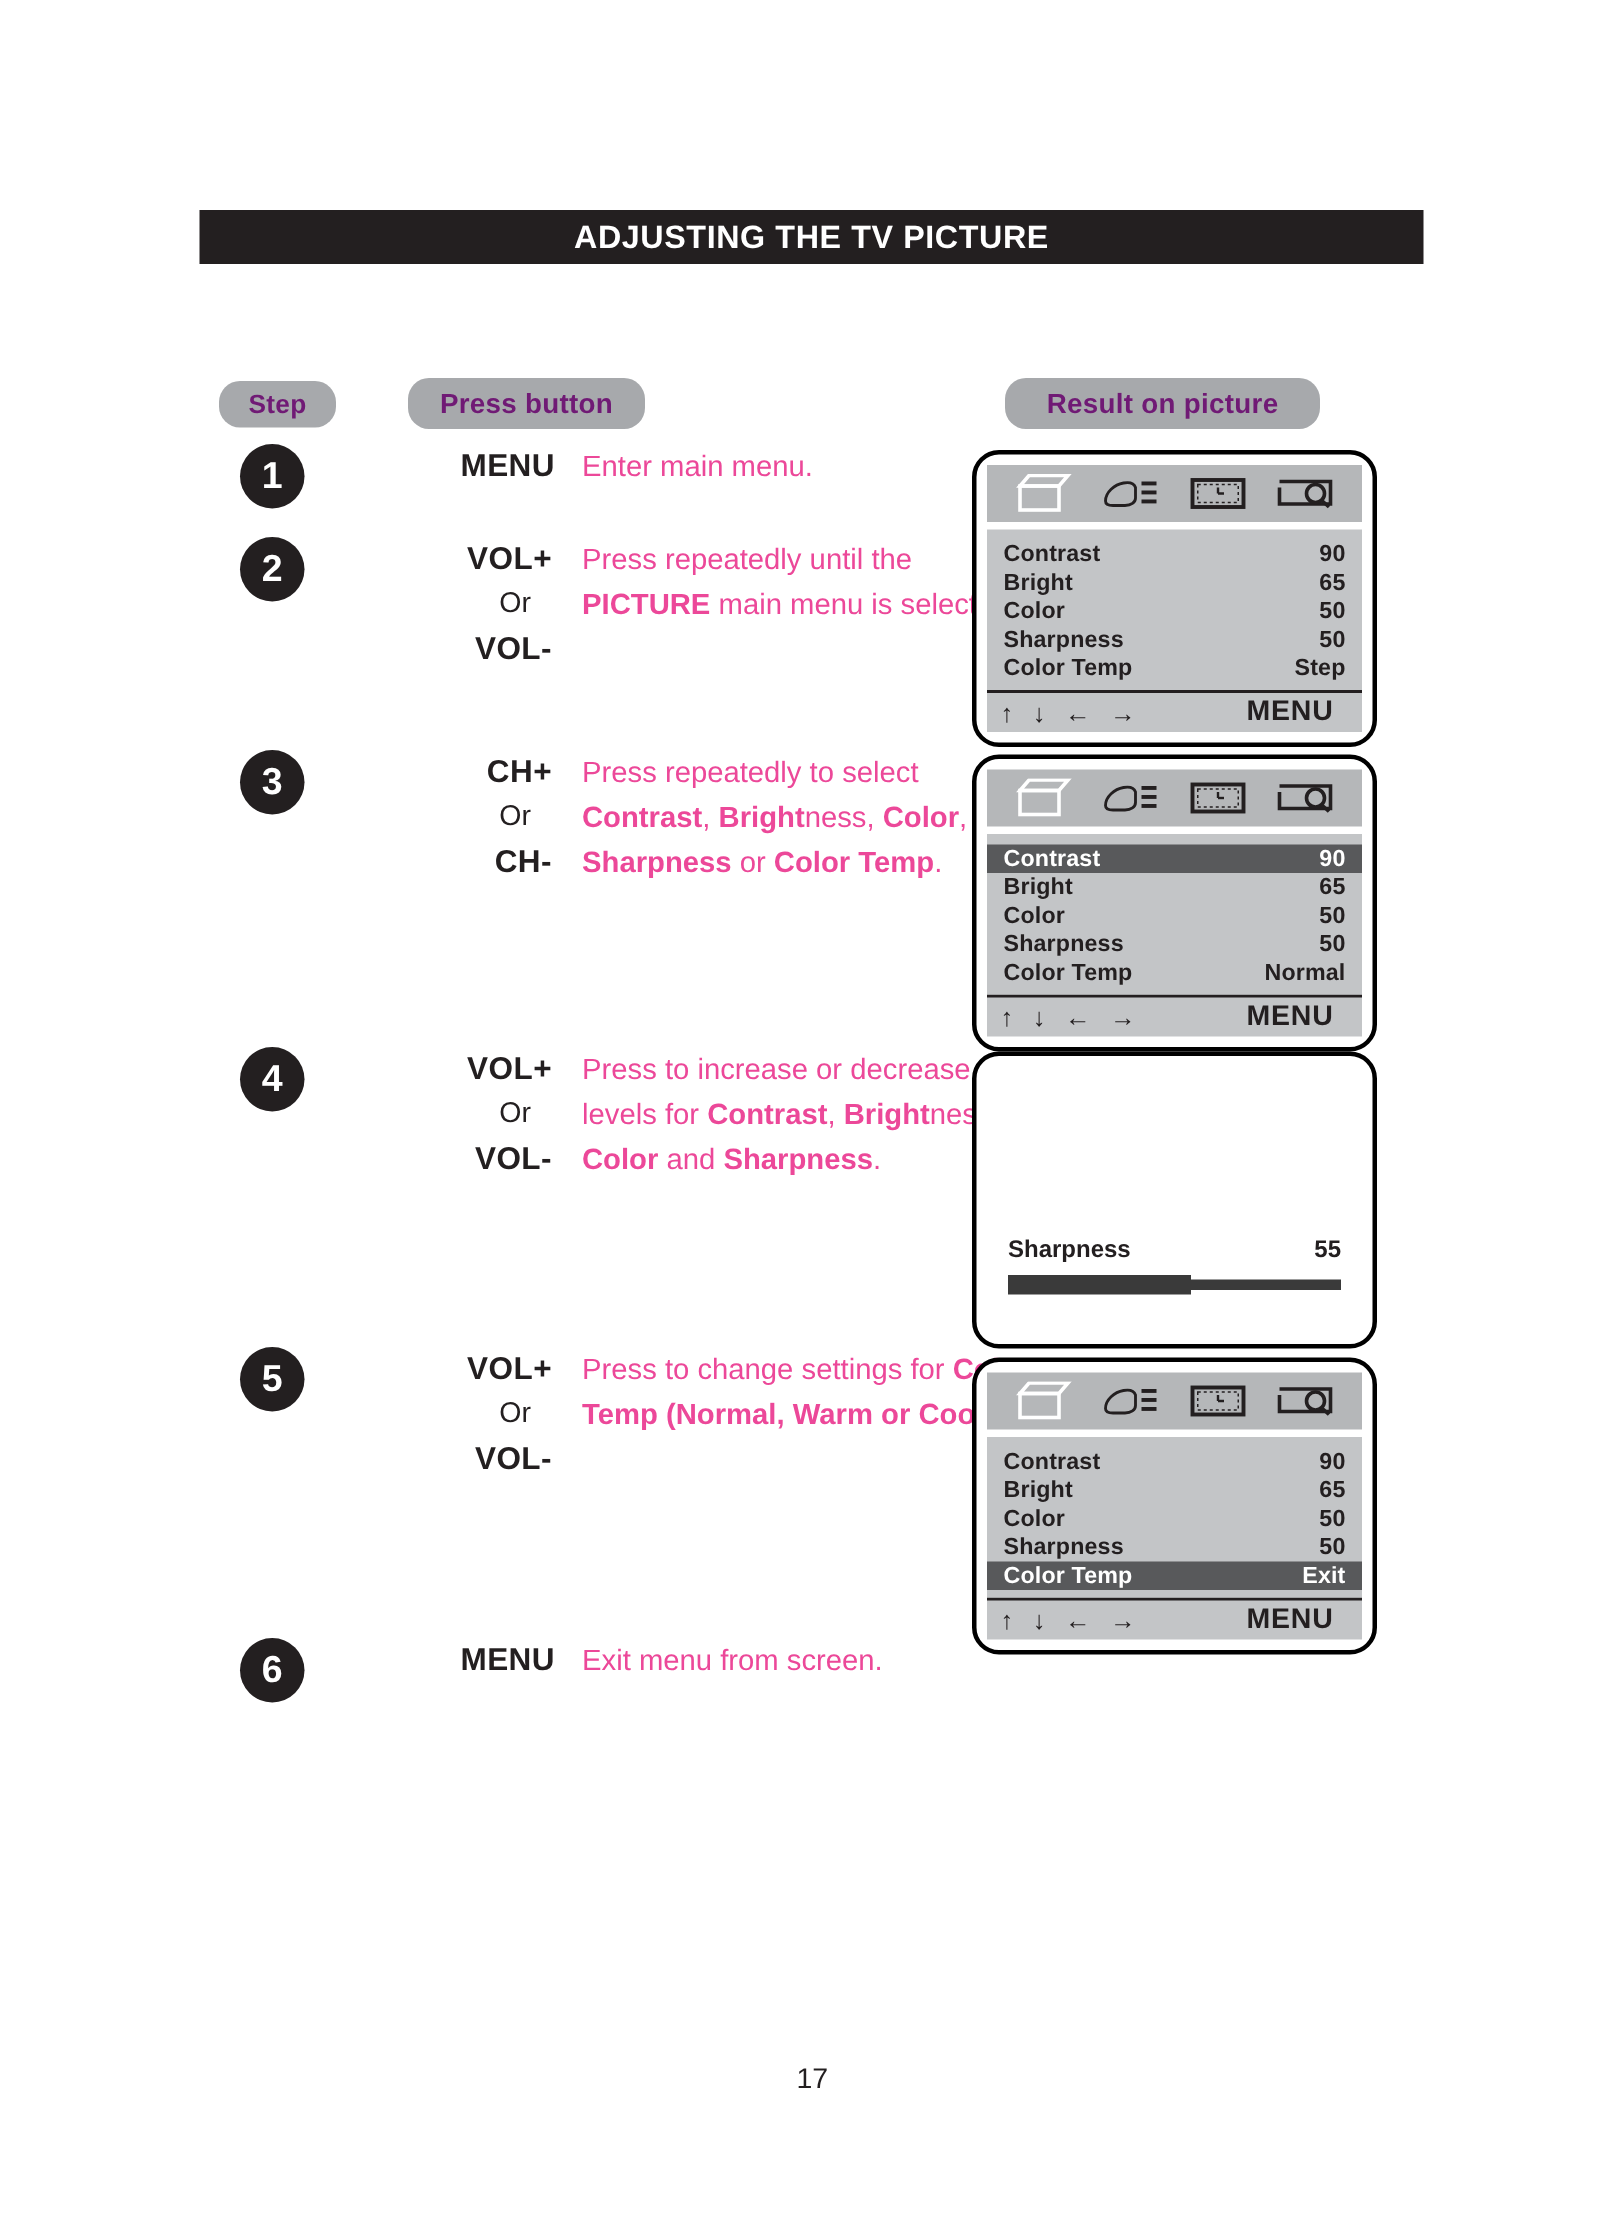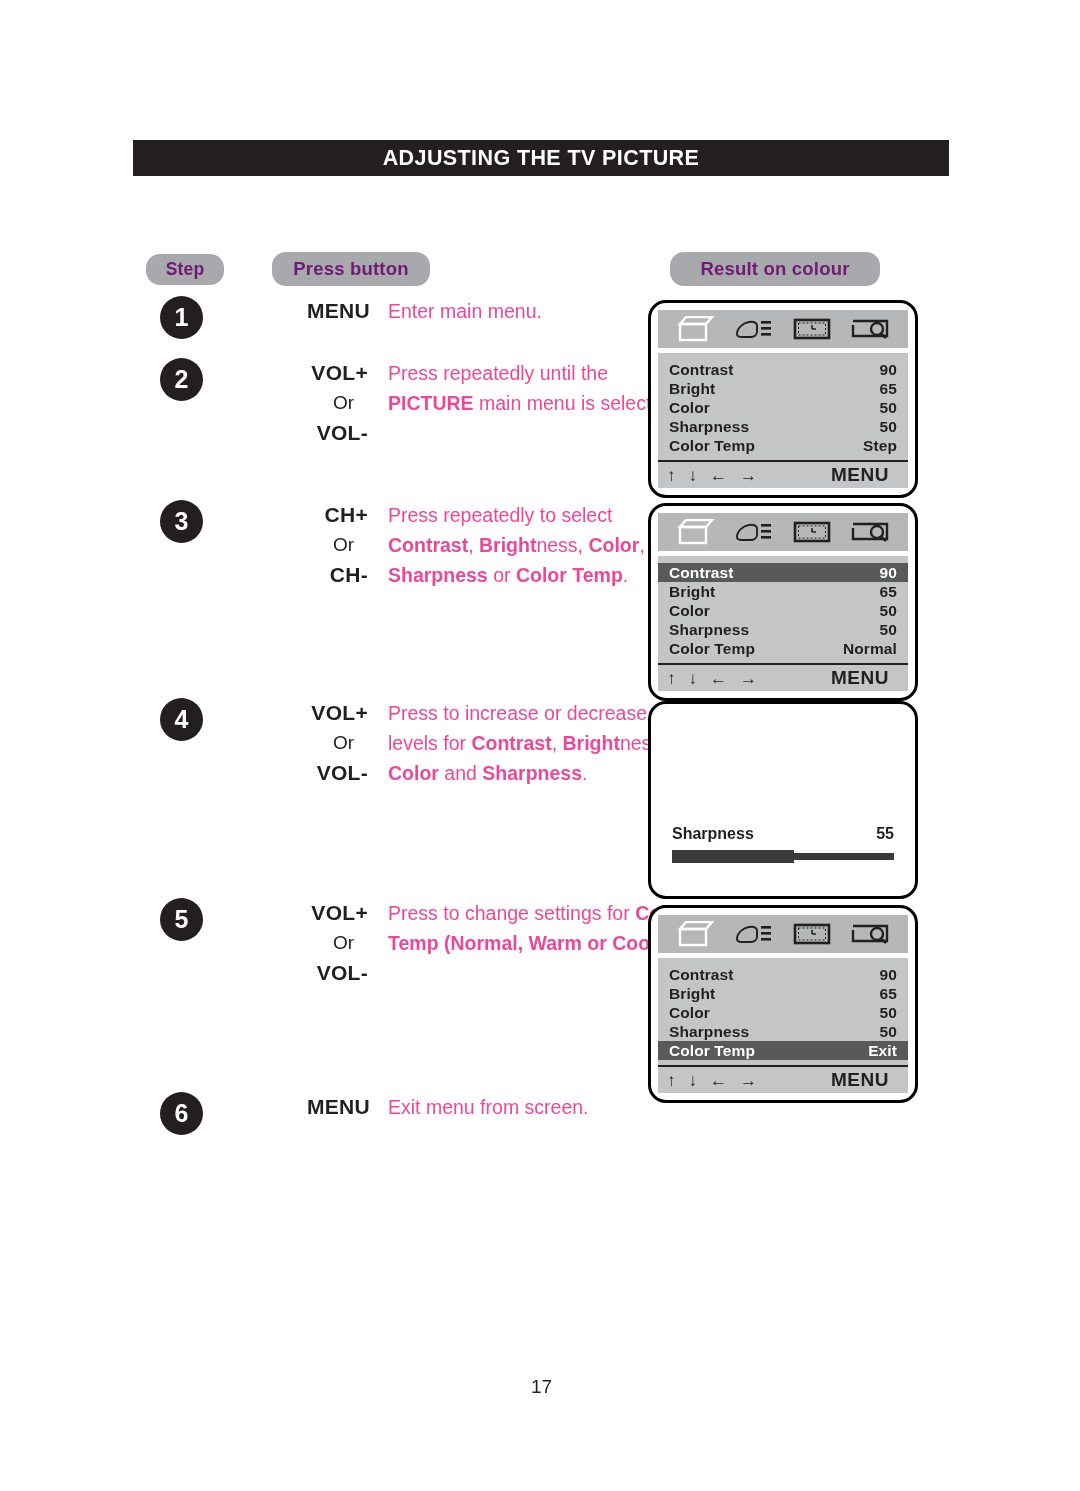--- a/index.html
+++ b/index.html
@@ -165,21 +165,21 @@
 
 <div class="page">
 
   <div class="title-bar">
     <div class="t">ADJUSTING THE TV PICTURE</div>
   </div>
 
 
   <div class="pill pill-step">Step</div>
   <div class="pill pill-press">Press button</div>
-  <div class="pill pill-result">Result on colour</div>
+  <div class="pill pill-result">Result on picture</div>
 
   <div class="step step1">
     <div class="badge">1</div>
     <div class="btncol">
       <span class="b">MENU</span>
     </div>
     <div class="desc">Enter main menu.</div>
   </div>
 
   <div class="step step2">

